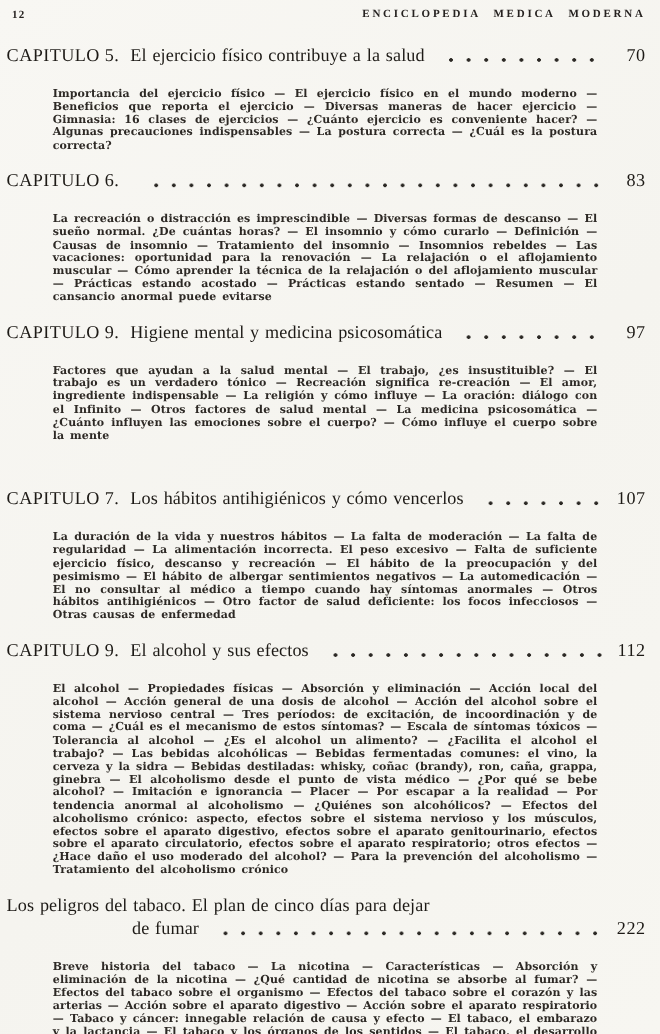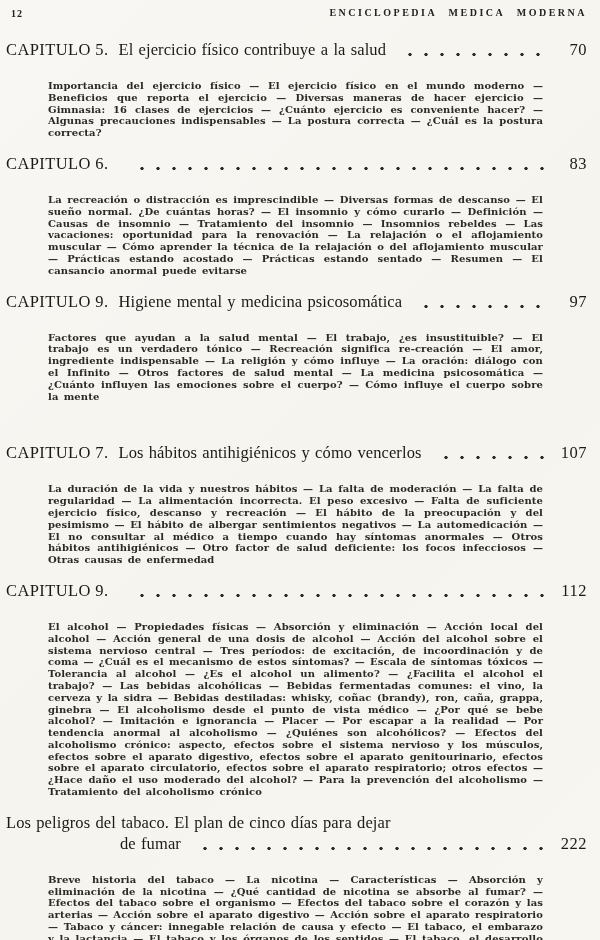--- a/index.html
+++ b/index.html
@@ -141,20 +141,21 @@
       <span class="ch-title">Los hábitos antihigiénicos y cómo vencerlos</span>
       <span class="dots"></span>
       <span class="ch-page">107</span>
     </div>
     <p class="summary">La duración de la vida y nuestros hábitos — La falta de moderación — La falta de regularidad — La alimentación incorrecta. El peso excesivo — Falta de suficiente ejercicio físico, descanso y recreación — El hábito de la preocupación y del pesimismo — El hábito de albergar sentimientos negativos — La automedicación — El no consultar al médico a tiempo cuando hay síntomas anormales — Otros hábitos antihigiénicos — Otro factor de salud deficiente: los focos infecciosos — Otras causas de enfermedad</p>
   </section>
 
   <section class="chapter">
     <div class="title-row title-row-first">
       <span class="ch-label">CAPITULO 9.</span>
+      <span class="ch-title">El alcohol y sus efectos</span>
       <span class="dots"></span>
       <span class="ch-page">112</span>
     </div>
     <p class="summary">El alcohol — Propiedades físicas — Absorción y eliminación — Acción local del alcohol — Acción general de una dosis de alcohol — Acción del alcohol sobre el sistema nervioso central — Tres períodos: de excitación, de incoordinación y de coma — ¿Cuál es el mecanismo de estos síntomas? — Escala de síntomas tóxicos — Tolerancia al alcohol — ¿Es el alcohol un alimento? — ¿Facilita el alcohol el trabajo? — Las bebidas alcohólicas — Bebidas fermentadas comunes: el vino, la cerveza y la sidra — Bebidas destiladas: whisky, coñac (brandy), ron, caña, grappa, ginebra — El alcoholismo desde el punto de vista médico — ¿Por qué se bebe alcohol? — Imitación e ignorancia — Placer — Por escapar a la realidad — Por tendencia anormal al alcoholismo — ¿Quiénes son alcohólicos? — Efectos del alcoholismo crónico: aspecto, efectos sobre el sistema nervioso y los músculos, efectos sobre el aparato digestivo, efectos sobre el aparato genitourinario, efectos sobre el aparato circulatorio, efectos sobre el aparato respiratorio; otros efectos — ¿Hace daño el uso moderado del alcohol? — Para la prevención del alcoholismo — Tratamiento del alcoholismo crónico</p>
   </section>
 
   <section class="chapter">
     <div class="title-row title-row-first">
       <span class="ch-title">Los peligros del tabaco. El plan de cinco días para dejar</span>
     </div>

